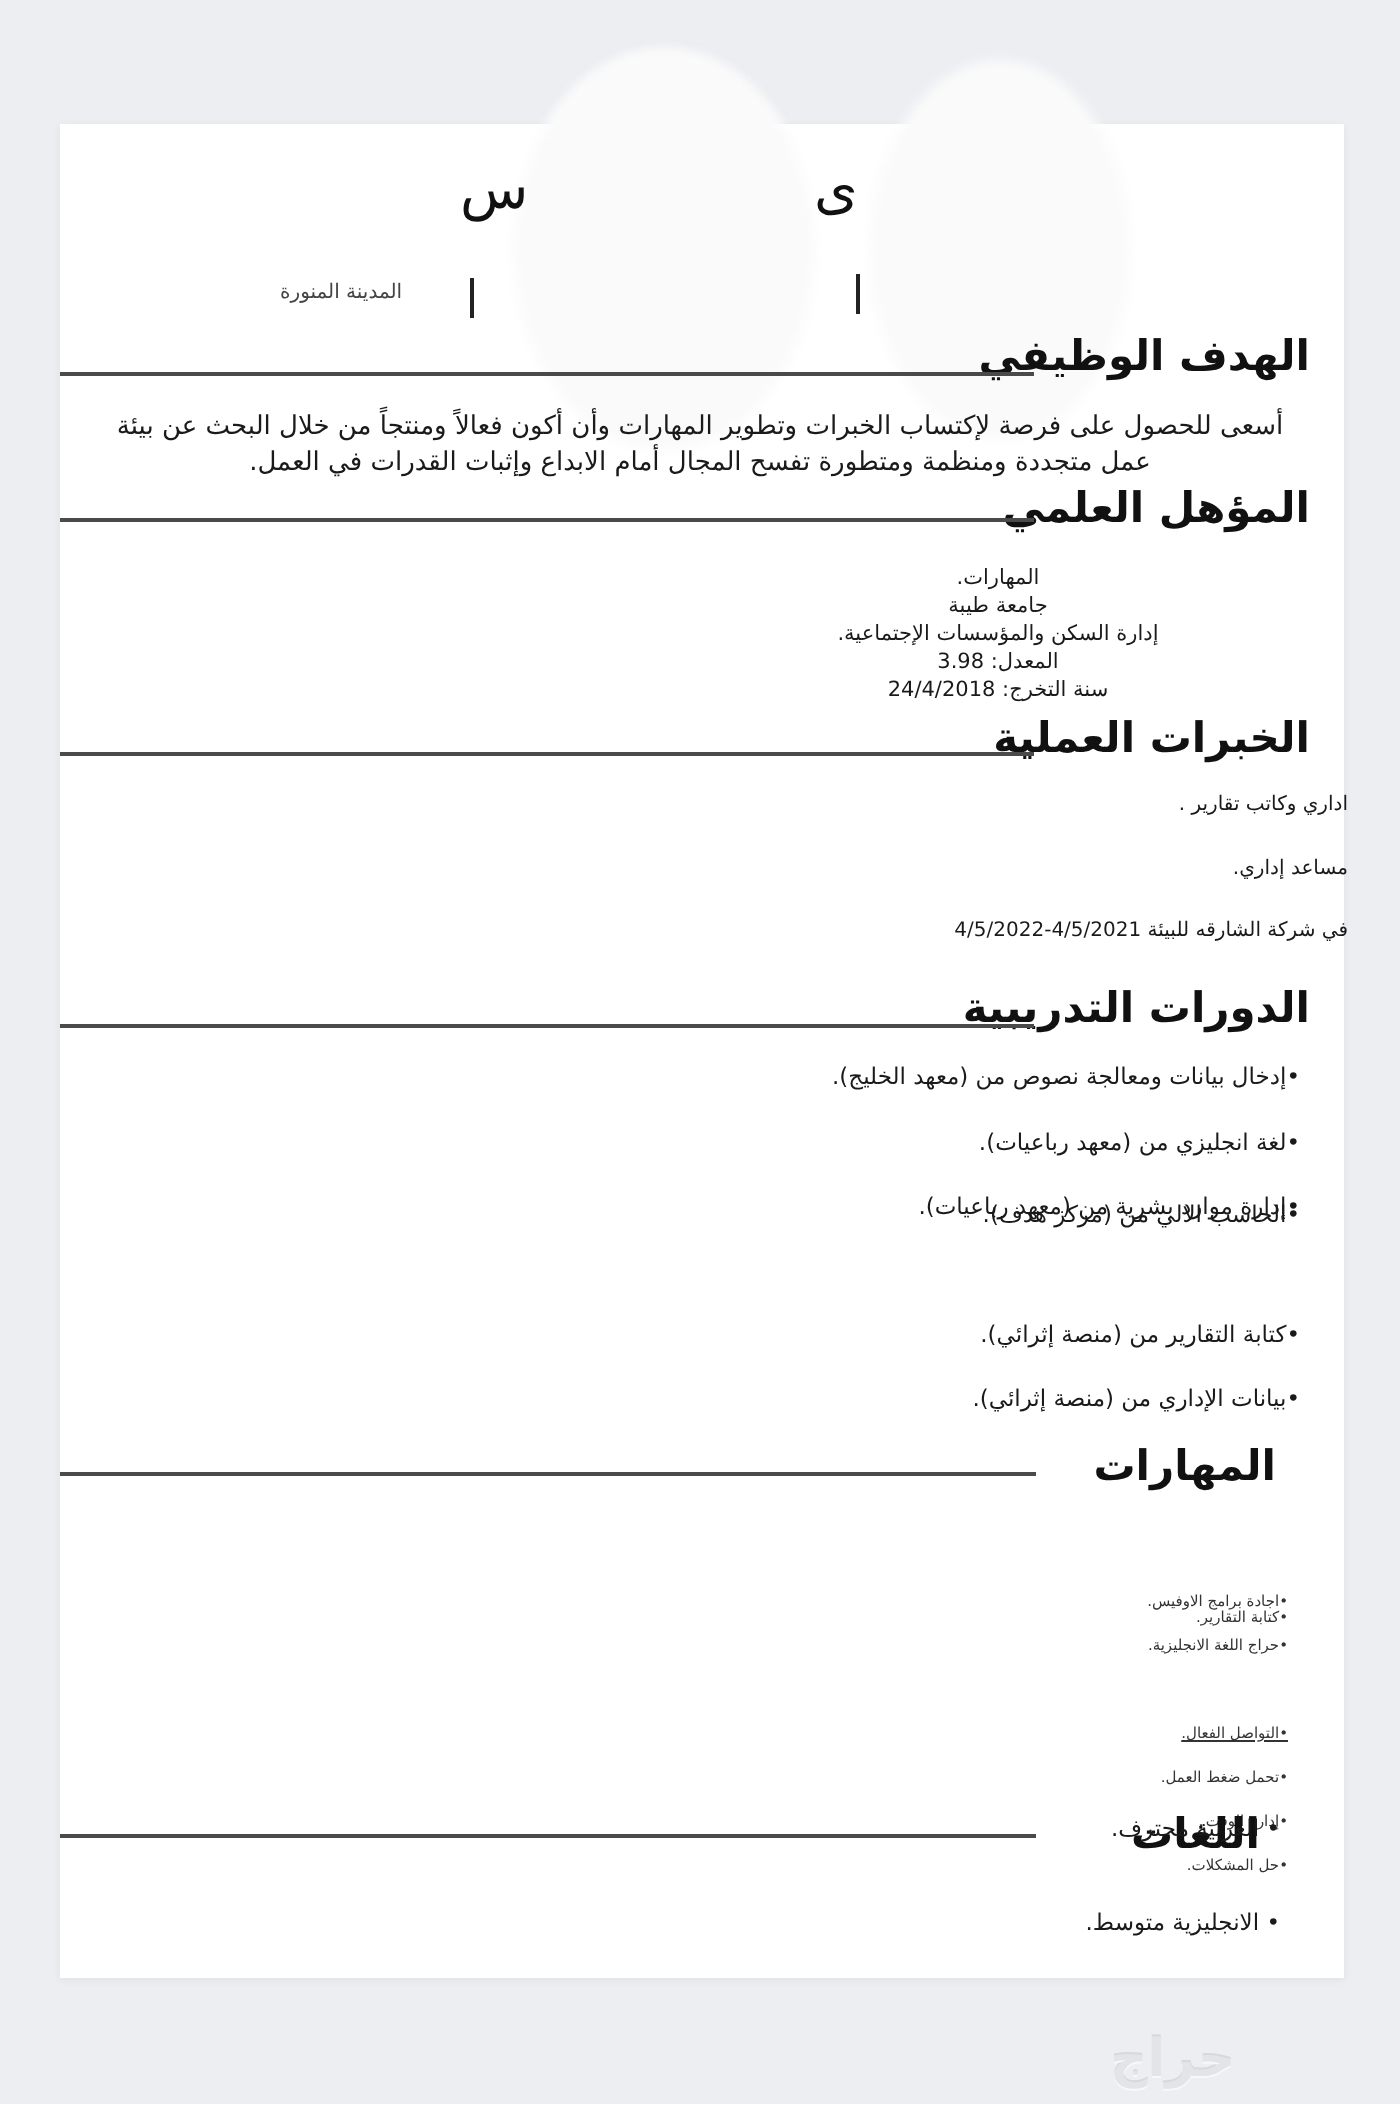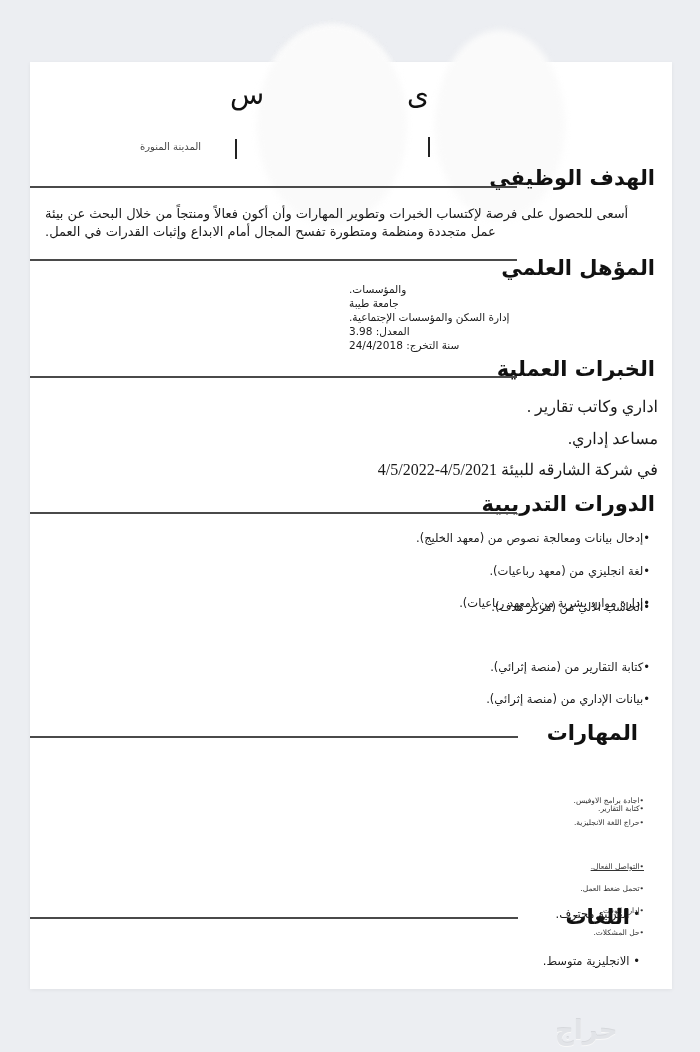--- a/index.html
+++ b/index.html
@@ -43,36 +43,36 @@
     position: absolute; right: 45px;
     font-size: 21px; font-weight: bold; color: #111;
     direction: rtl; white-space: nowrap;
     font-family: "DejaVu Sans", sans-serif;
   }
   .rule {
     position: absolute; left: 30px; height: 2px; background: #4a4a4a;
   }
 
   .para {
-    position: absolute; direction: rtl; text-align: left;
+    position: absolute; direction: rtl; text-align: center;
     color: #1a1a1a; font-family: "DejaVu Sans", sans-serif;
   }
   .objective {
     right: 45px; top: 205px; width: 610px;
     font-size: 13px; line-height: 18px;
   }
   .edu {
     right: 51px; top: 282px; width: 300px;
     font-size: 10.5px; line-height: 14px;
   }
   .edu div { white-space: nowrap; }
 
   .exp-line {
-    position: absolute; right: 42px; direction: rtl;
-    font-size: 16px; white-space: nowrap; color: #1a1a1a; font-family: Liberation Serif, serif;
+    position: absolute; right: 26px; direction: rtl;
+    font-size: 10px; white-space: nowrap; color: #1a1a1a;
   }
   .course {
     position: absolute; right: 50px; direction: rtl;
     font-size: 11.5px; white-space: nowrap; color: #1a1a1a;
   }
   .skill {
     position: absolute; right: 56px; direction: rtl;
     font-size: 7.5px; white-space: nowrap; color: #333; margin-top: 41px;
   }
   .lang {
@@ -101,24 +101,24 @@
 <div class="name-part n1">س</div>
 <div class="name-part n2">ى</div>
 <div class="sep s1"></div>
 <div class="sep s2"></div>
 <div class="city">المدينة المنورة</div>
 
 <div class="section-head" style="top:166px;">الهدف الوظيفي</div>
 <div class="rule" style="top:186px; width:487px;"></div>
 <div class="para objective">أسعى للحصول على فرصة لإكتساب الخبرات وتطوير المهارات وأن أكون فعالاً ومنتجاً من خلال البحث عن بيئة عمل متجددة ومنظمة ومتطورة تفسح المجال أمام الابداع وإثبات القدرات في العمل.</div>
 
-<div class="section-head" style="top:256px;">المؤهل العلمي</div>
+<div class="section-head" style="top:242px;">المؤهل العلمي</div>
 <div class="rule" style="top:259px; width:487px;"></div>
 <div class="para edu">
-  <div>والمؤسسات.</div>
+  <div>المهارات.</div>
   <div>جامعة طيبة</div>
   <div>إدارة السكن والمؤسسات الإجتماعية.</div>
   <div>المعدل: 3.98</div>
   <div>سنة التخرج: 24/4/2018</div>
 </div>
 
 <div class="section-head" style="top:357px;">الخبرات العملية</div>
 <div class="rule" style="top:376px; width:487px;"></div>
 <div class="exp-line" style="top:397px;">اداري وكاتب تقارير .</div>
 <div class="exp-line" style="top:429px;">مساعد إداري.</div>

